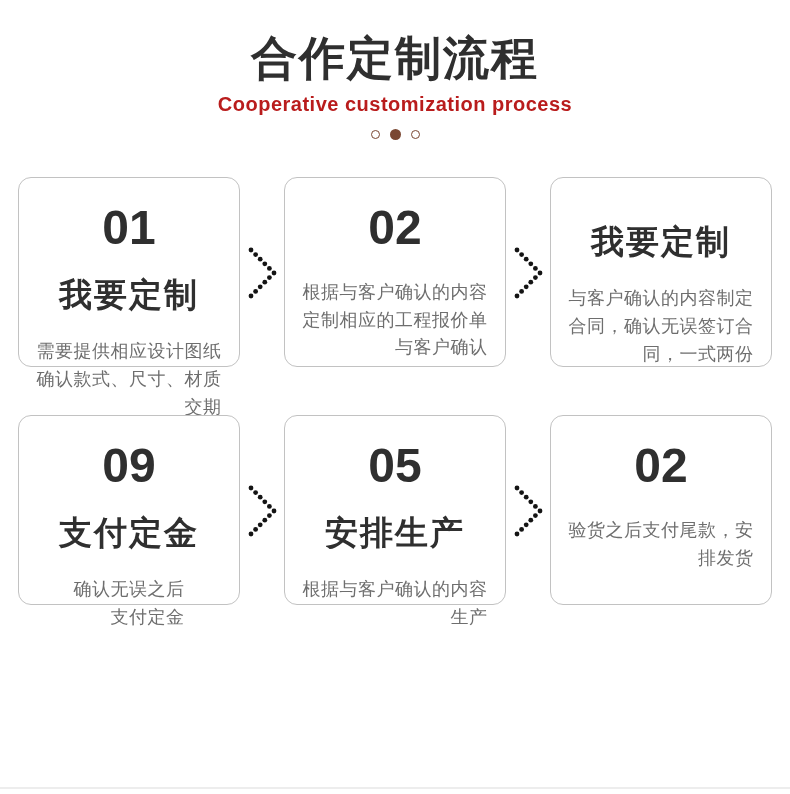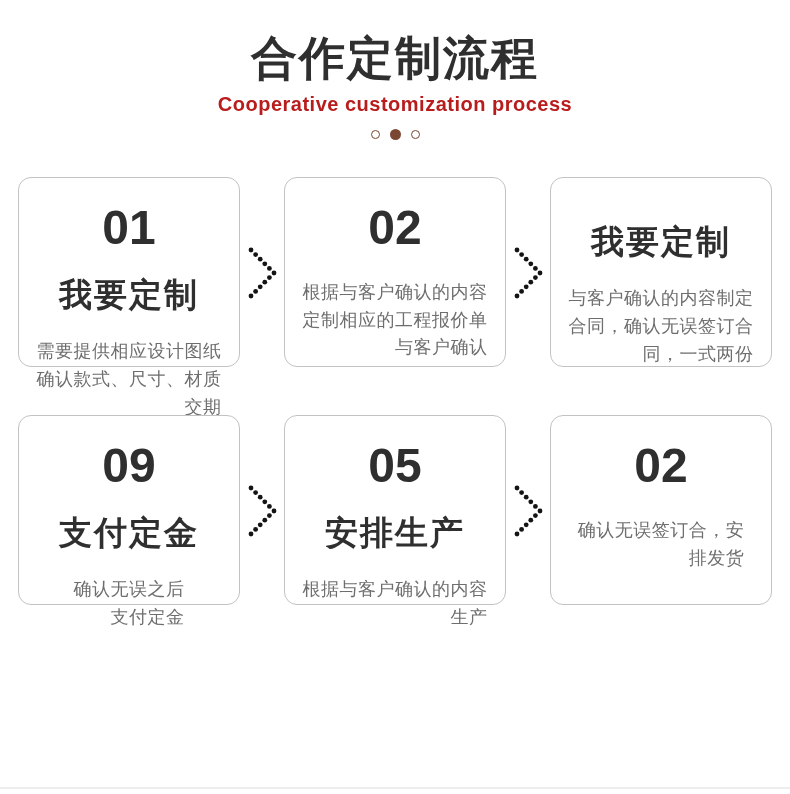--- a/index.html
+++ b/index.html
@@ -239,21 +239,21 @@
               <circle cx="19.8" cy="40.2" r="2.4"></circle>
               <circle cx="15.2" cy="44.8" r="2.4"></circle>
               <circle cx="10.6" cy="49.4" r="2.4"></circle>
               <circle cx="6" cy="54" r="2.4"></circle>
           </g>
         </svg>
       </div>
 
       <div class="card">
         <div class="num">02</div>
-        <div class="desc">确认无误签订合，安
+        <div class="desc">验货之后支付尾款，安
 排发货</div>
       </div>
 
     </div>
 
   </div>
 
   <div class="bottom-divider"></div>
 
 </div>

